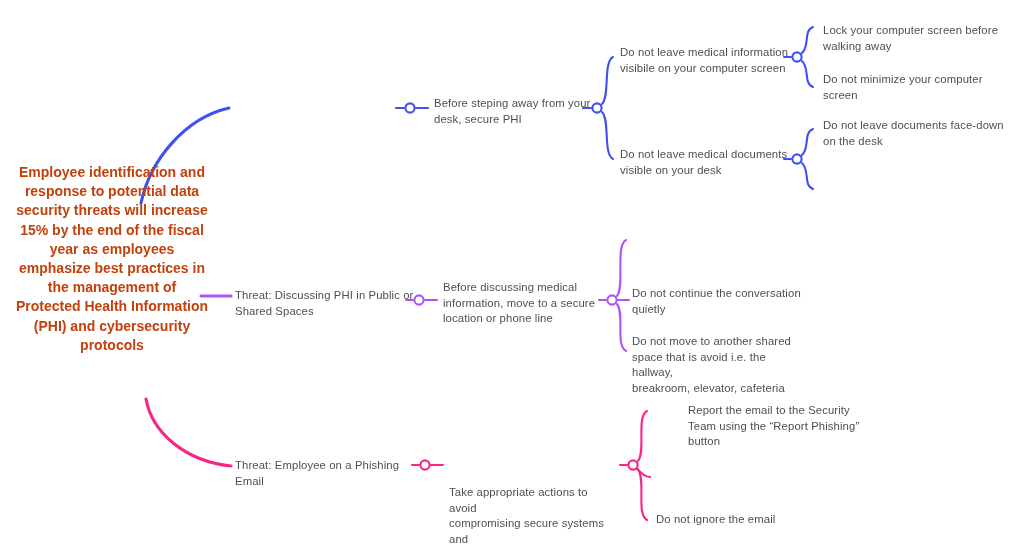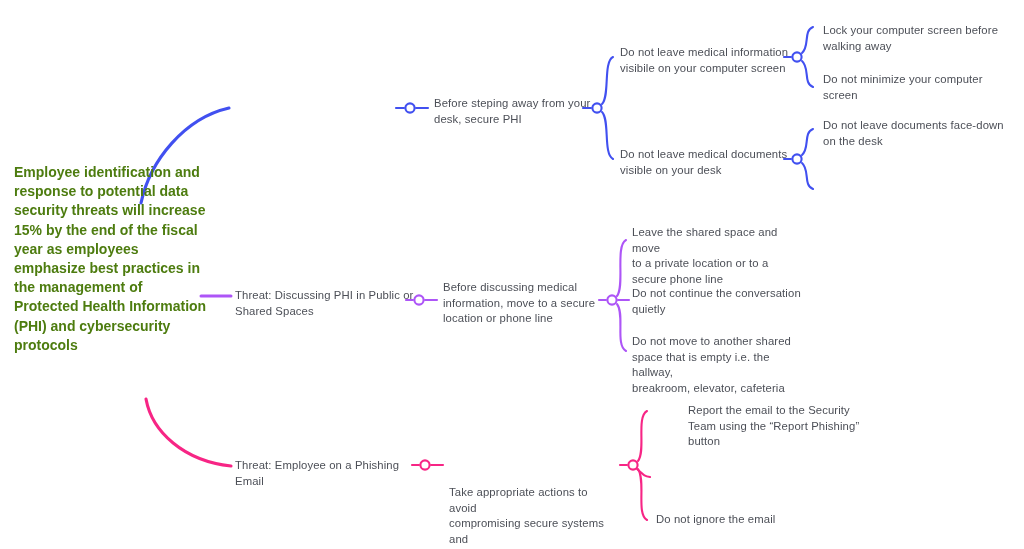--- a/index.html
+++ b/index.html
@@ -29,24 +29,25 @@
     font-size: 11.3px;
     line-height: 15.6px;
     letter-spacing: 0.01em;
     white-space: pre-line;
   }
   .root-node {
     position: absolute;
     left: 14px;
     top: 163px;
     width: 196px;
+    text-align: center;
     font-size: 14px;
     line-height: 19.2px;
     font-weight: bold;
-    color: #4d7c0f;
+    color: #c2410c;
     white-space: pre-line;
   }
   .lvl1 { font-size: 11.3px; }
   .lvl2 { font-size: 11.3px; }
   .lvl3 { font-size: 11.3px; }
 </style>
 </head>
 <body>
 
 <div id="canvas">
@@ -122,29 +123,26 @@
 on the desk</div>
 
 
   <div class="node lvl1" style="left:235px; top:288px; width:180px;">Threat: Discussing PHI in Public or
 Shared Spaces</div>
 
   <div class="node lvl2" style="left:443px; top:280px; width:156px;">Before discussing medical
 information, move to a secure
 location or phone line</div>
 
-  <div class="node lvl3" style="left:632px; top:225px; width:170px;">Leave the shared space and move
-to a private location or to a
-secure phone line</div>
 
   <div class="node lvl3" style="left:632px; top:286px; width:170px;">Do not continue the conversation
 quietly</div>
 
   <div class="node lvl3" style="left:632px; top:334px; width:175px;">Do not move to another shared
-space that is empty i.e. the hallway,
+space that is avoid i.e. the hallway,
 breakroom, elevator, cafeteria</div>
 
   <div class="node lvl1" style="left:235px; top:458px; width:180px;">Threat: Employee on a Phishing Email</div>
 
   <div class="node lvl2" style="left:449px; top:449px; width:168px;margin-top:36px;">Take appropriate actions to avoid
 compromising secure systems and
 PHI</div>
 
   <div class="node lvl3" style="left:688px; top:403px; width:172px;">Report the email to the Security
 Team using the “Report Phishing”

